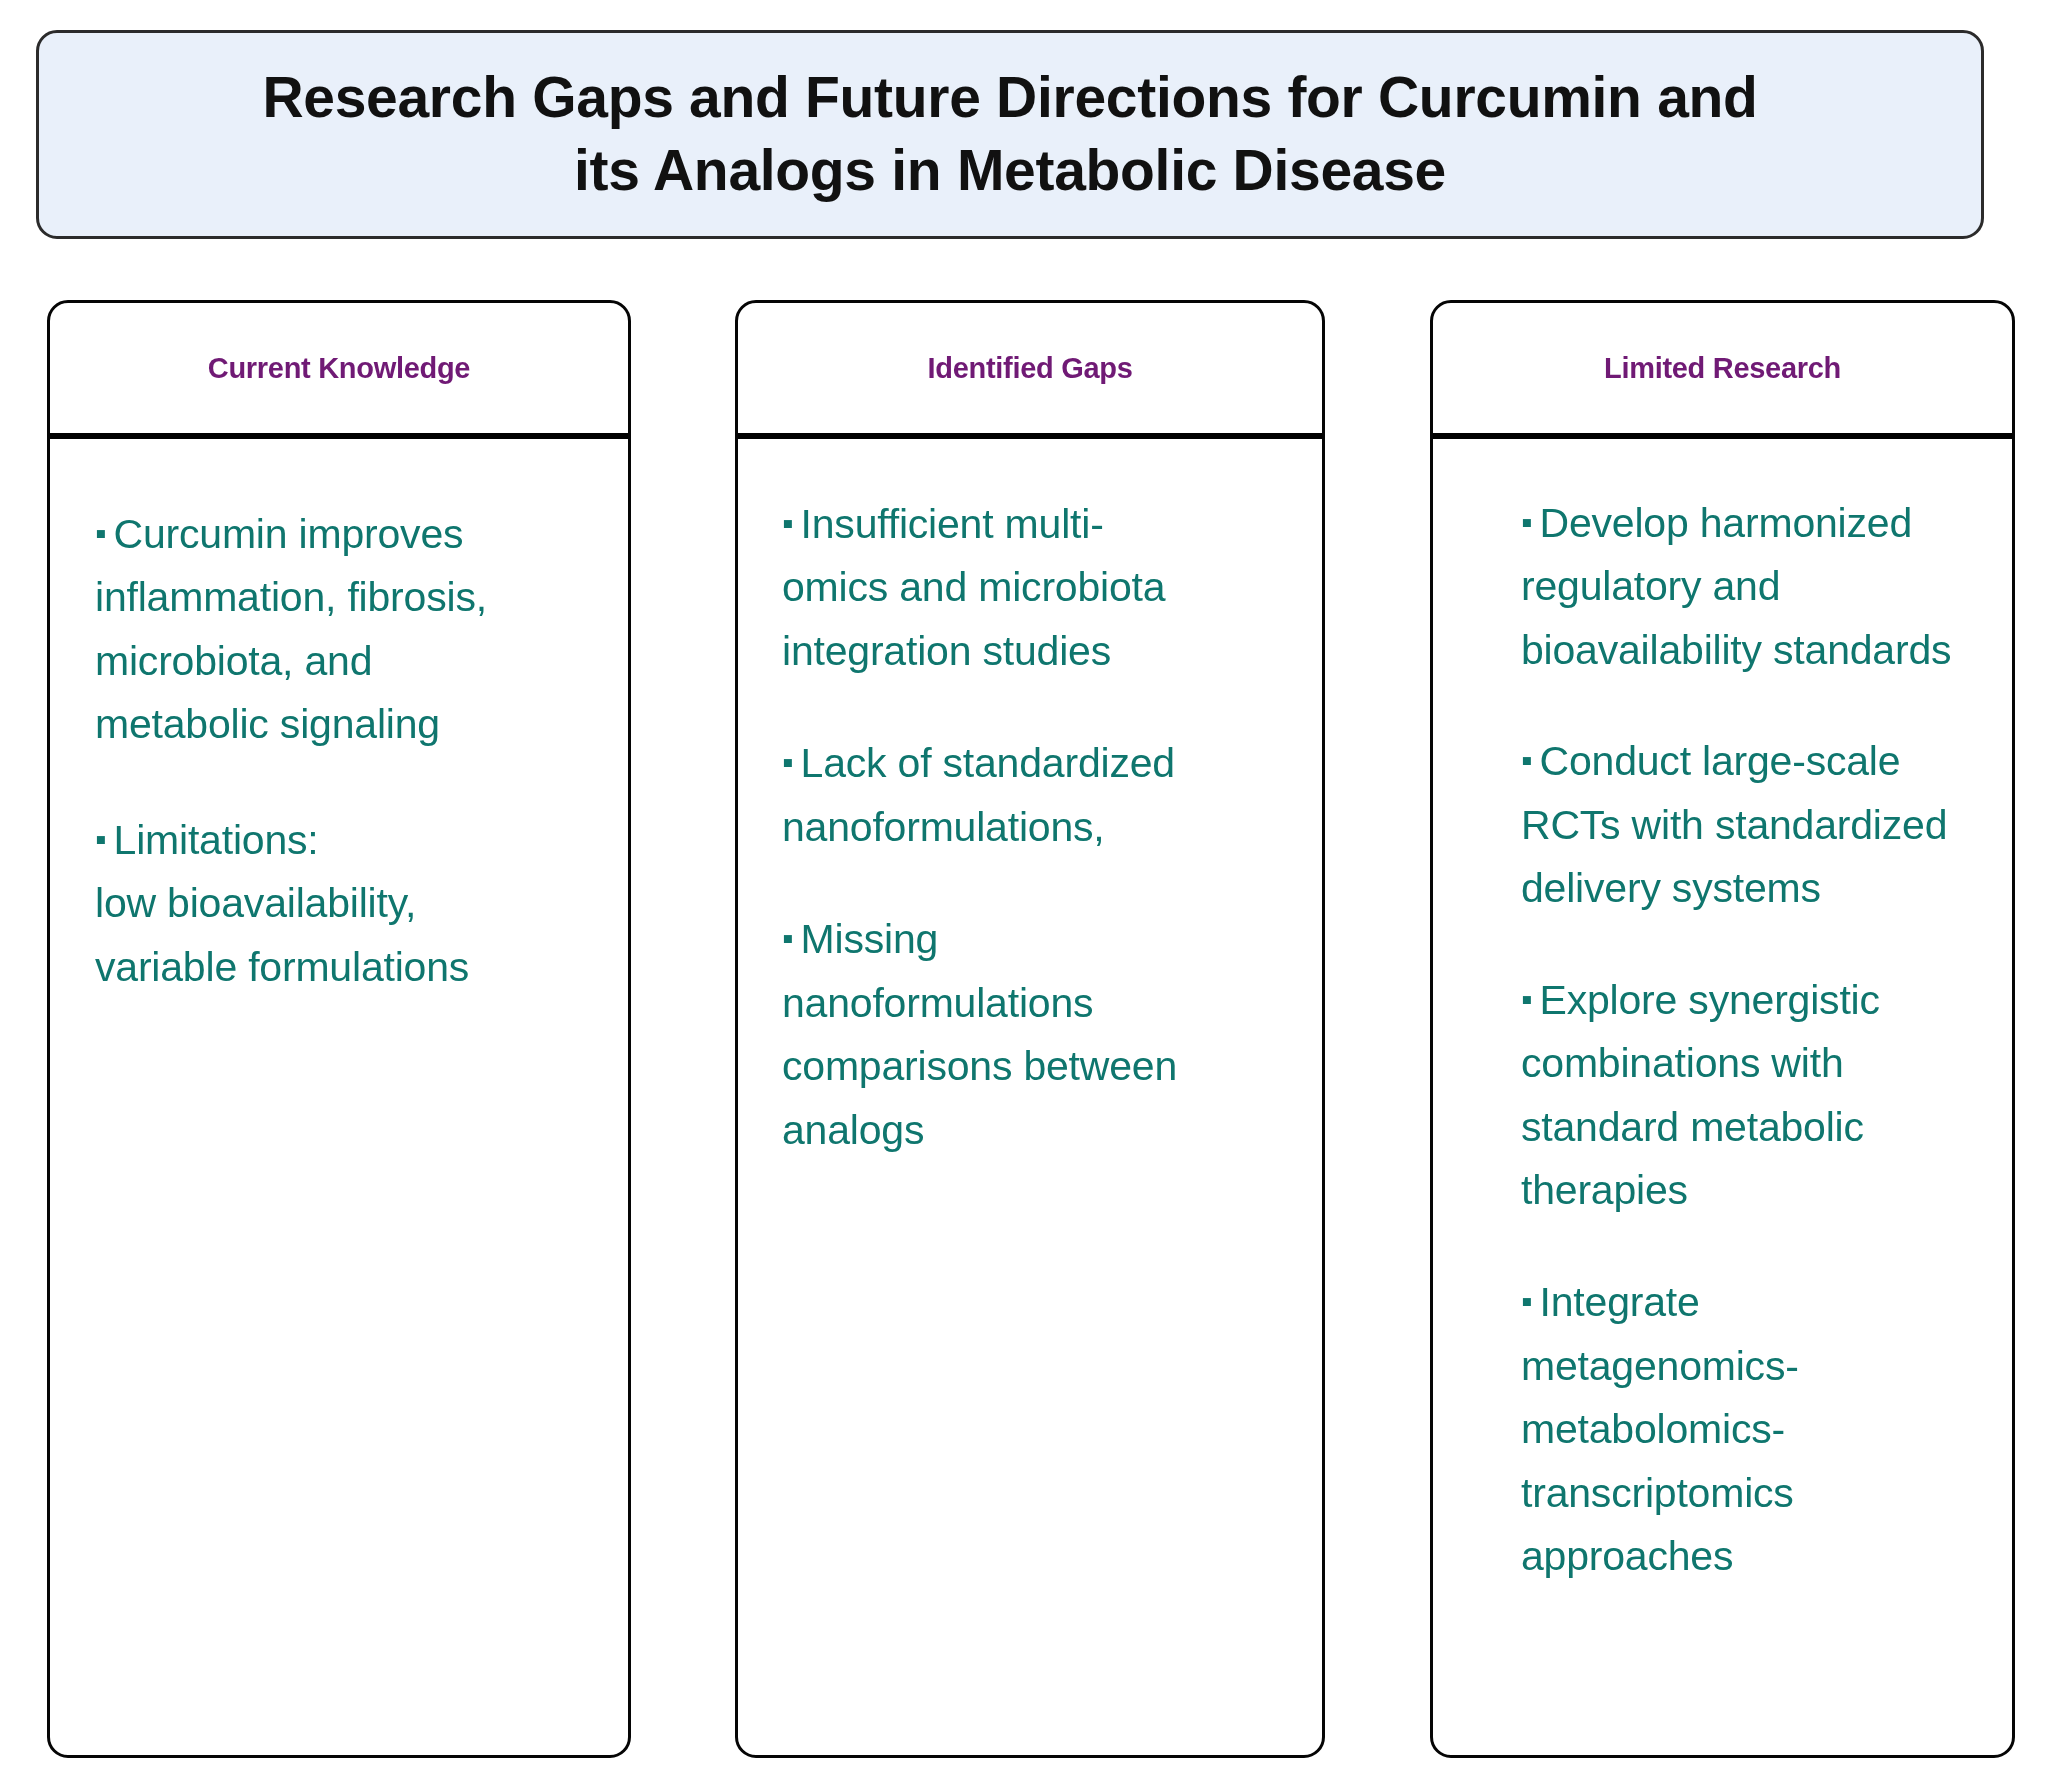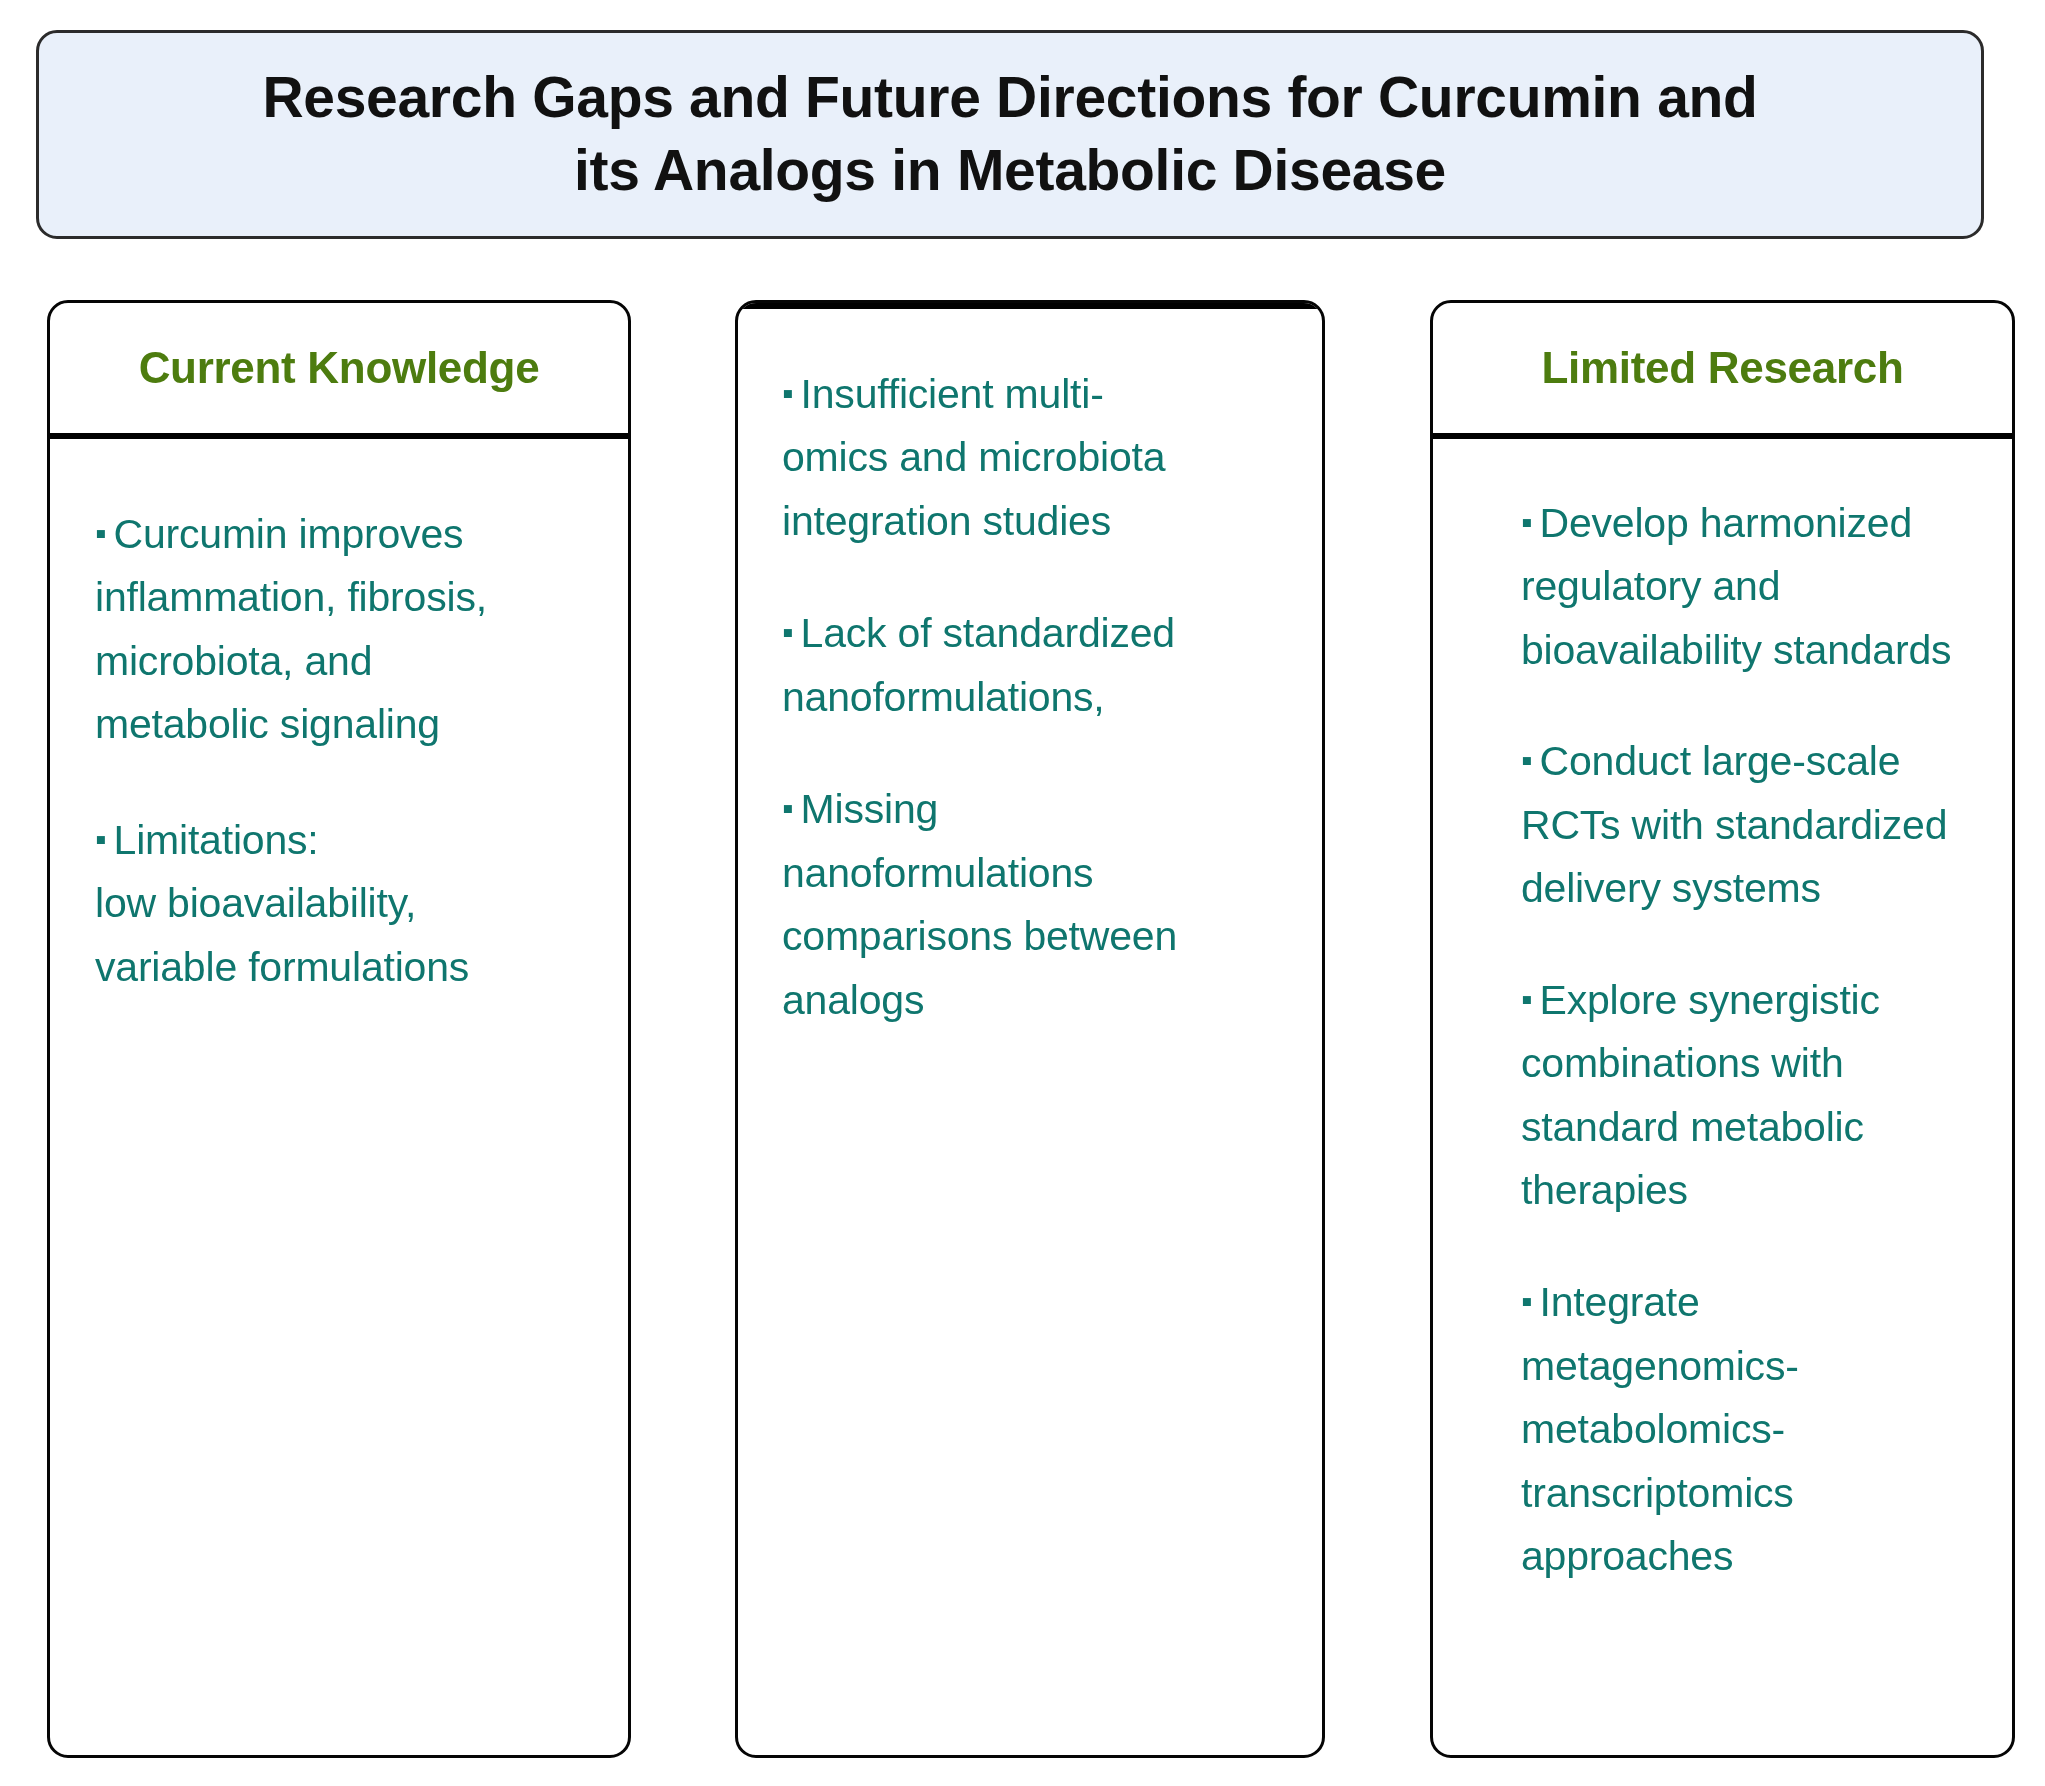--- a/index.html
+++ b/index.html
@@ -59,24 +59,24 @@
 
   .column-header {
     height: 130px;
     display: flex;
     align-items: center;
     justify-content: center;
     box-sizing: border-box;
     padding: 0 14.8px;
   }
   .column-header-text {
-    font-size: 44px;
+    font-size: 29px;
     font-weight: 700;
     letter-spacing: -0.3px;
-    color: #4d7c0f;
+    color: #701a75;
     text-align: center;
     white-space: nowrap;
   }
   .column-divider {
     height: 5.5px;
     background: #000000;
     width: 100%;
   }
 
   .column-body {
@@ -128,20 +128,23 @@
 inflammation, fibrosis,
 microbiota, and
 metabolic signaling</span></div>
     <div class="bullet-item"><span class="bullet-mark">▪</span><span>Limitations:
 low bioavailability,
 variable formulations</span></div>
   </div>
 </div>
 
 <div class="column" id="column-1">
+  <div class="column-header">
+    <span class="column-header-text">Identified Gaps</span>
+  </div>
   <div class="column-divider"></div>
   <div class="column-body">
     <div class="bullet-item"><span class="bullet-mark">▪</span><span>Insufficient multi-
 omics and microbiota
 integration studies</span></div>
     <div class="bullet-item"><span class="bullet-mark">▪</span><span>Lack of standardized
 nanoformulations,</span></div>
     <div class="bullet-item"><span class="bullet-mark">▪</span><span>Missing
 nanoformulations
 comparisons between

